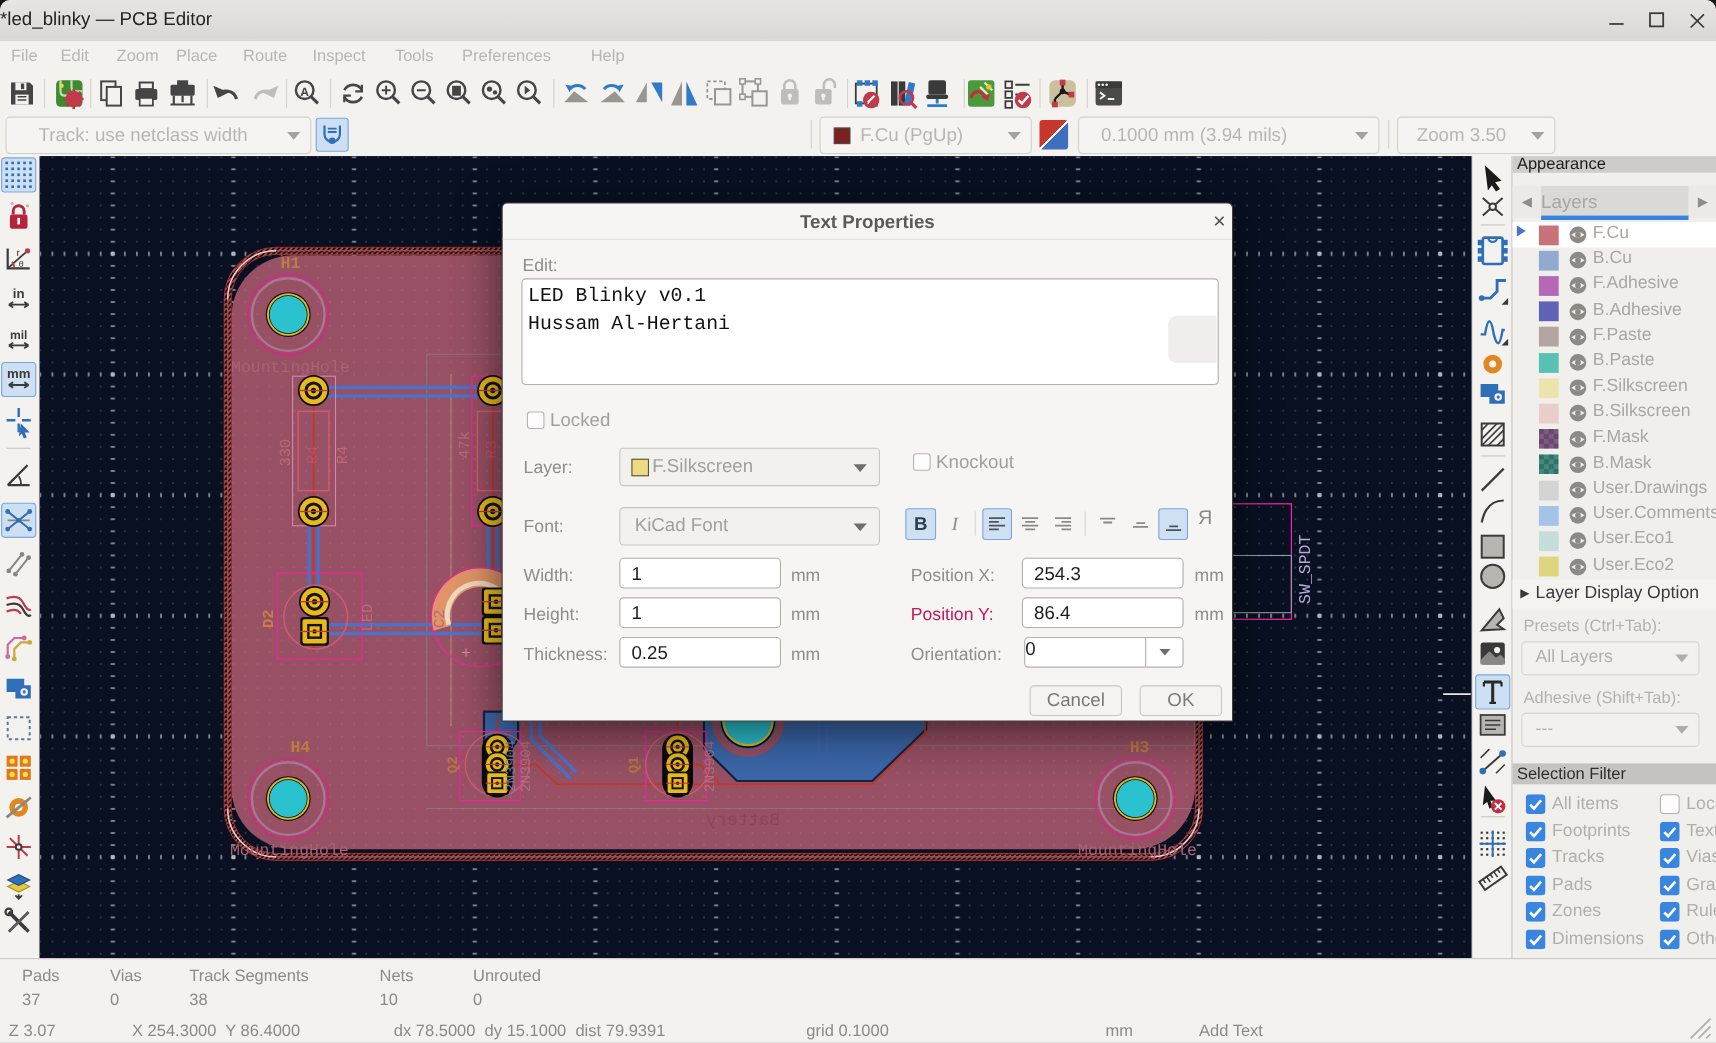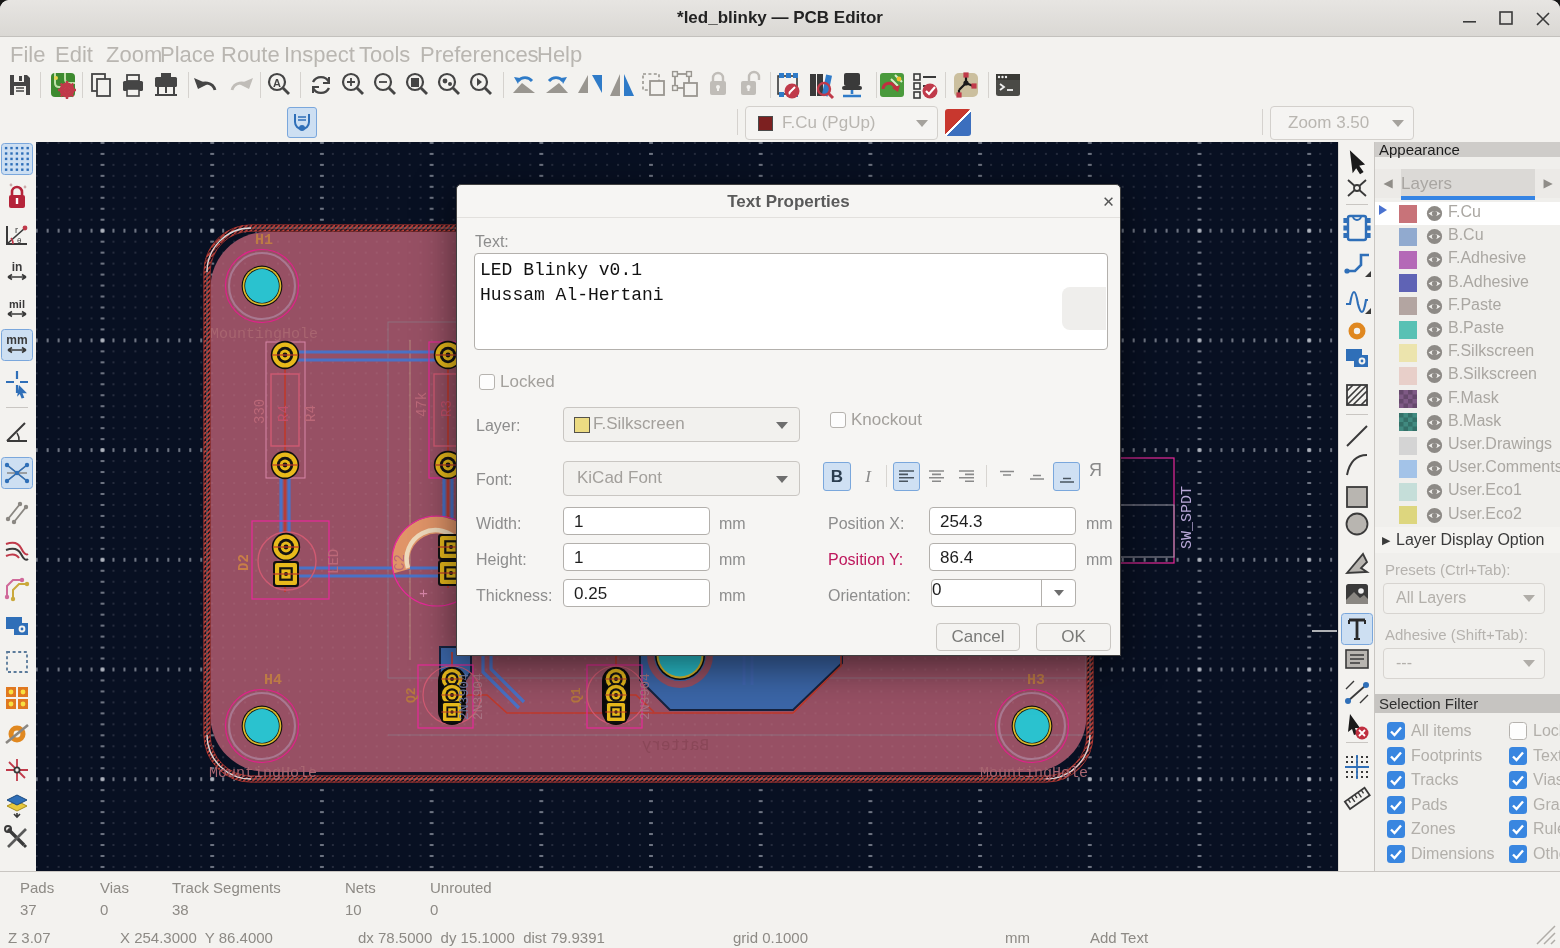--- a/index.html
+++ b/index.html
@@ -1,23 +1,23 @@
 <!DOCTYPE html>
 <html><head>
 <meta charset="utf-8">
 <style>
 * { margin:0; padding:0; box-sizing:border-box; }
 html,body { width:1560px; height:948px; background:#161616; overflow:hidden; }
 body { font-family:"Liberation Sans", sans-serif; }
 #win { position:absolute; left:0; top:0; width:1560px; height:948px; background:#f3f2ef; border-radius:9px 9px 0 0; overflow:hidden; }
 #titlebar { position:absolute; left:0; top:0; width:1560px; height:37px; background:linear-gradient(#e7e5e2,#dad8d4); border-bottom:1px solid #c3c1bd; border-radius:9px 9px 0 0; }
-#titlebar .t { position:absolute; left:0; right:0; top:8px; text-align:center; font-size:17px; font-weight:bold; color:#232323; }
+#titlebar .t { position:absolute; left:0; right:0; top:8px; font-size:17px; font-weight:normal; color:#232323; }
 .winbtn { position:absolute; top:0; width:30px; height:37px; color:#3a3a3a; text-align:center; }
 #menubar { position:absolute; left:0; top:38px; width:1560px; height:29px; background:#f3f2ef; }
-#menubar span { position:absolute; top:4px; font-size:22px; color:#b9b6b1; }
+#menubar span { position:absolute; top:4px; font-size:15px; color:#b9b6b1; }
 #toolbar1 { position:absolute; left:0; top:67px; width:1560px; height:37px; background:#f3f2ef; }
 #toolbar2 { position:absolute; left:0; top:104px; width:1560px; height:38px; background:#f3f2ef; }
 .combo { position:absolute; top:2px; height:34px; background:#f5f4f2; border:1px solid #d3d0cc; border-radius:4px; font-size:17px; color:#b9b6b1; }
 .combo .txt { position:absolute; left:13px; top:6px; white-space:nowrap; }
 .combo .arr { position:absolute; right:9px; top:13px; width:0; height:0; border:6px solid transparent; border-top:7px solid #a5a29d; }
 #lefttools { position:absolute; left:0; top:142px; width:36px; height:729px; background:#f3f2ef; }
 #canvas { position:absolute; left:36px; top:142px; width:1302px; height:729px; background:#081022; }
 #righttools { position:absolute; left:1338px; top:142px; width:36px; height:729px; background:#f3f2ef; border-left:1px solid #dcdad6; }
 #apanel { position:absolute; left:1374px; top:142px; width:186px; height:729px; background:#f0efec; border-left:1px solid #c9c6c2; }
 #statusbar { position:absolute; left:0; top:871px; width:1560px; height:77px; background:#f3f2ef; border-top:1px solid #c9c6c2; color:#8d8a85; }
@@ -245,32 +245,40 @@
           <rect x="-12" y="-11" width="24" height="22" rx="2.5" fill="#4a4a46"></rect>
           <rect x="-12" y="-11" width="24" height="6" fill="#3a3a36"></rect>
           <circle cx="-9" cy="-8" r="1.2" fill="#f0f0f0"></circle>
           <circle cx="-5.5" cy="-8" r="1.2" fill="#f0f0f0"></circle>
           <circle cx="-2" cy="-8" r="1.2" fill="#f0f0f0"></circle>
           <path d="M-8,-1 L-4,2 L-8,5" fill="none" stroke="#f0f0f0" stroke-width="1.8"></path>
           <path d="M-1,5 H5" stroke="#f0f0f0" stroke-width="1.8"></path>
         </g>
       </svg></div>
 <div id="toolbar2">
+  <div class="combo" style="left:5px; width:278px">
+        <span class="txt" style="left:29px">Track: use netclass width</span>
+        <span class="arr"></span>
+      </div>
   <div style="position:absolute; left:287px; top:3px; width:30px; height:31px; background:#cddff2; border:1px solid #7aa7dc; border-radius:3px"><svg width="28" height="29">
           <path d="M7,6 V14 A7,7 0 0 0 21,14 V6" fill="none" stroke="#2f6fb8" stroke-width="2"></path>
           <path d="M10,9 H18 M10,12 H18" stroke="#2f6fb8" stroke-width="1.6"></path>
           <circle cx="14" cy="20" r="3" fill="#2f6fb8"></circle>
         </svg></div>
   <div class="sep1" style="left:737px"></div>
   <div class="combo" style="left:745px; width:193px">
         <span class="txt" style="left:36px">F.Cu (PgUp)</span>
         <span class="arr"></span>
         <span style="position:absolute;left:12px;top:9px;width:15px;height:15px;background:#7c2020;border:1px solid #4a4a4a"></span>
       </div>
   <div style="position:absolute; left:945px; top:5px; width:26px; height:27px; border-radius:3px; overflow:hidden; background:linear-gradient(135deg,#c8372e 0 49%,#ffffff 49% 54%,#3c6fbe 54% 100%)"></div>
+  <div class="combo" style="left:980px; width:274px">
+        <span class="txt" style="left:20px">0.1000 mm (3.94 mils)</span>
+        <span class="arr"></span>
+      </div>
   <div class="sep1" style="left:1262px"></div>
   <div class="combo" style="left:1270px; width:144px">
         <span class="txt" style="left:17px">Zoom 3.50</span>
         <span class="arr"></span>
       </div>
 </div>
 <div id="lefttools"><svg width="36" height="729" id="ltsvg">
         <rect x="1.5" y="1.5" width="31" height="31" rx="3" fill="#cddff2" stroke="#7aa7dc" stroke-width="1"></rect>
         <g fill="#2f6fb8">
           <rect x="4.9" y="4.9" width="2.4" height="2.4"></rect>
@@ -965,21 +973,21 @@
 <div style="position:absolute;left:733px;top:57px;font-size:15px">grid 0.1000</div>
 <div style="position:absolute;left:1005px;top:57px;font-size:15px">mm</div>
 <div style="position:absolute;left:1090px;top:57px;font-size:15px">Add Text</div>
 <svg width="22" height="22" style="position:absolute;left:1535px;top:52px">
         <path d="M20,2 L2,20 M20,9 L9,20 M20,16 L16,20" stroke="#b0ada8" stroke-width="1.5"></path>
       </svg>
 </div>
 <div id="dialog">
 <div style="position:absolute;left:0;top:0;width:100%;height:33px;border-bottom:1px solid #e2e0dd;text-align:center;font-size:17px;font-weight:bold;color:#5a5a5a;line-height:33px">Text Properties</div>
 <div style="position:absolute;left:638px;top:0;width:27px;height:33px;text-align:center;font-size:15px;color:#555;line-height:33px">✕</div>
-<div style="position:absolute;left:18px;top:48px;font-size:16px;color:#8d8d8d">Text:</div>
+<div style="position:absolute;left:18px;top:48px;font-size:16px;color:#8d8d8d">Edit:</div>
 <div style="position:absolute;left:17px;top:68px;width:634px;height:97px;background:#fff;border:1px solid #b3b0ac;border-radius:4px;font-family:'Liberation Mono',monospace;font-size:18px;color:#121212;line-height:24.5px;padding:4px 0 0 5px">LED Blinky v0.1<br>Hussam Al-Hertani<div style="position:absolute;right:1px;top:33px;width:44px;height:43px;background:#efeeec;border-radius:8px 0 0 8px"></div></div>
 <div class="cb" style="left:22px;top:189px"></div>
 <div style="position:absolute;left:43px;top:187px;font-size:17px;color:#a3a09c">Locked</div>
 <div style="position:absolute;left:19px;top:232px;font-size:16px;color:#8d8d8d">Layer:</div>
 <div class="dsel" style="left:106px;top:222px;width:237px">
   <span style="position:absolute;left:10px;top:9px;width:16px;height:16px;background:#ecdb82;border:1px solid #55524a"></span>
   <span style="position:absolute;left:29px;top:6px">F.Silkscreen</span>
   <span class="darr"></span>
 </div>
 <div class="cb" style="left:373px;top:227px"></div>

